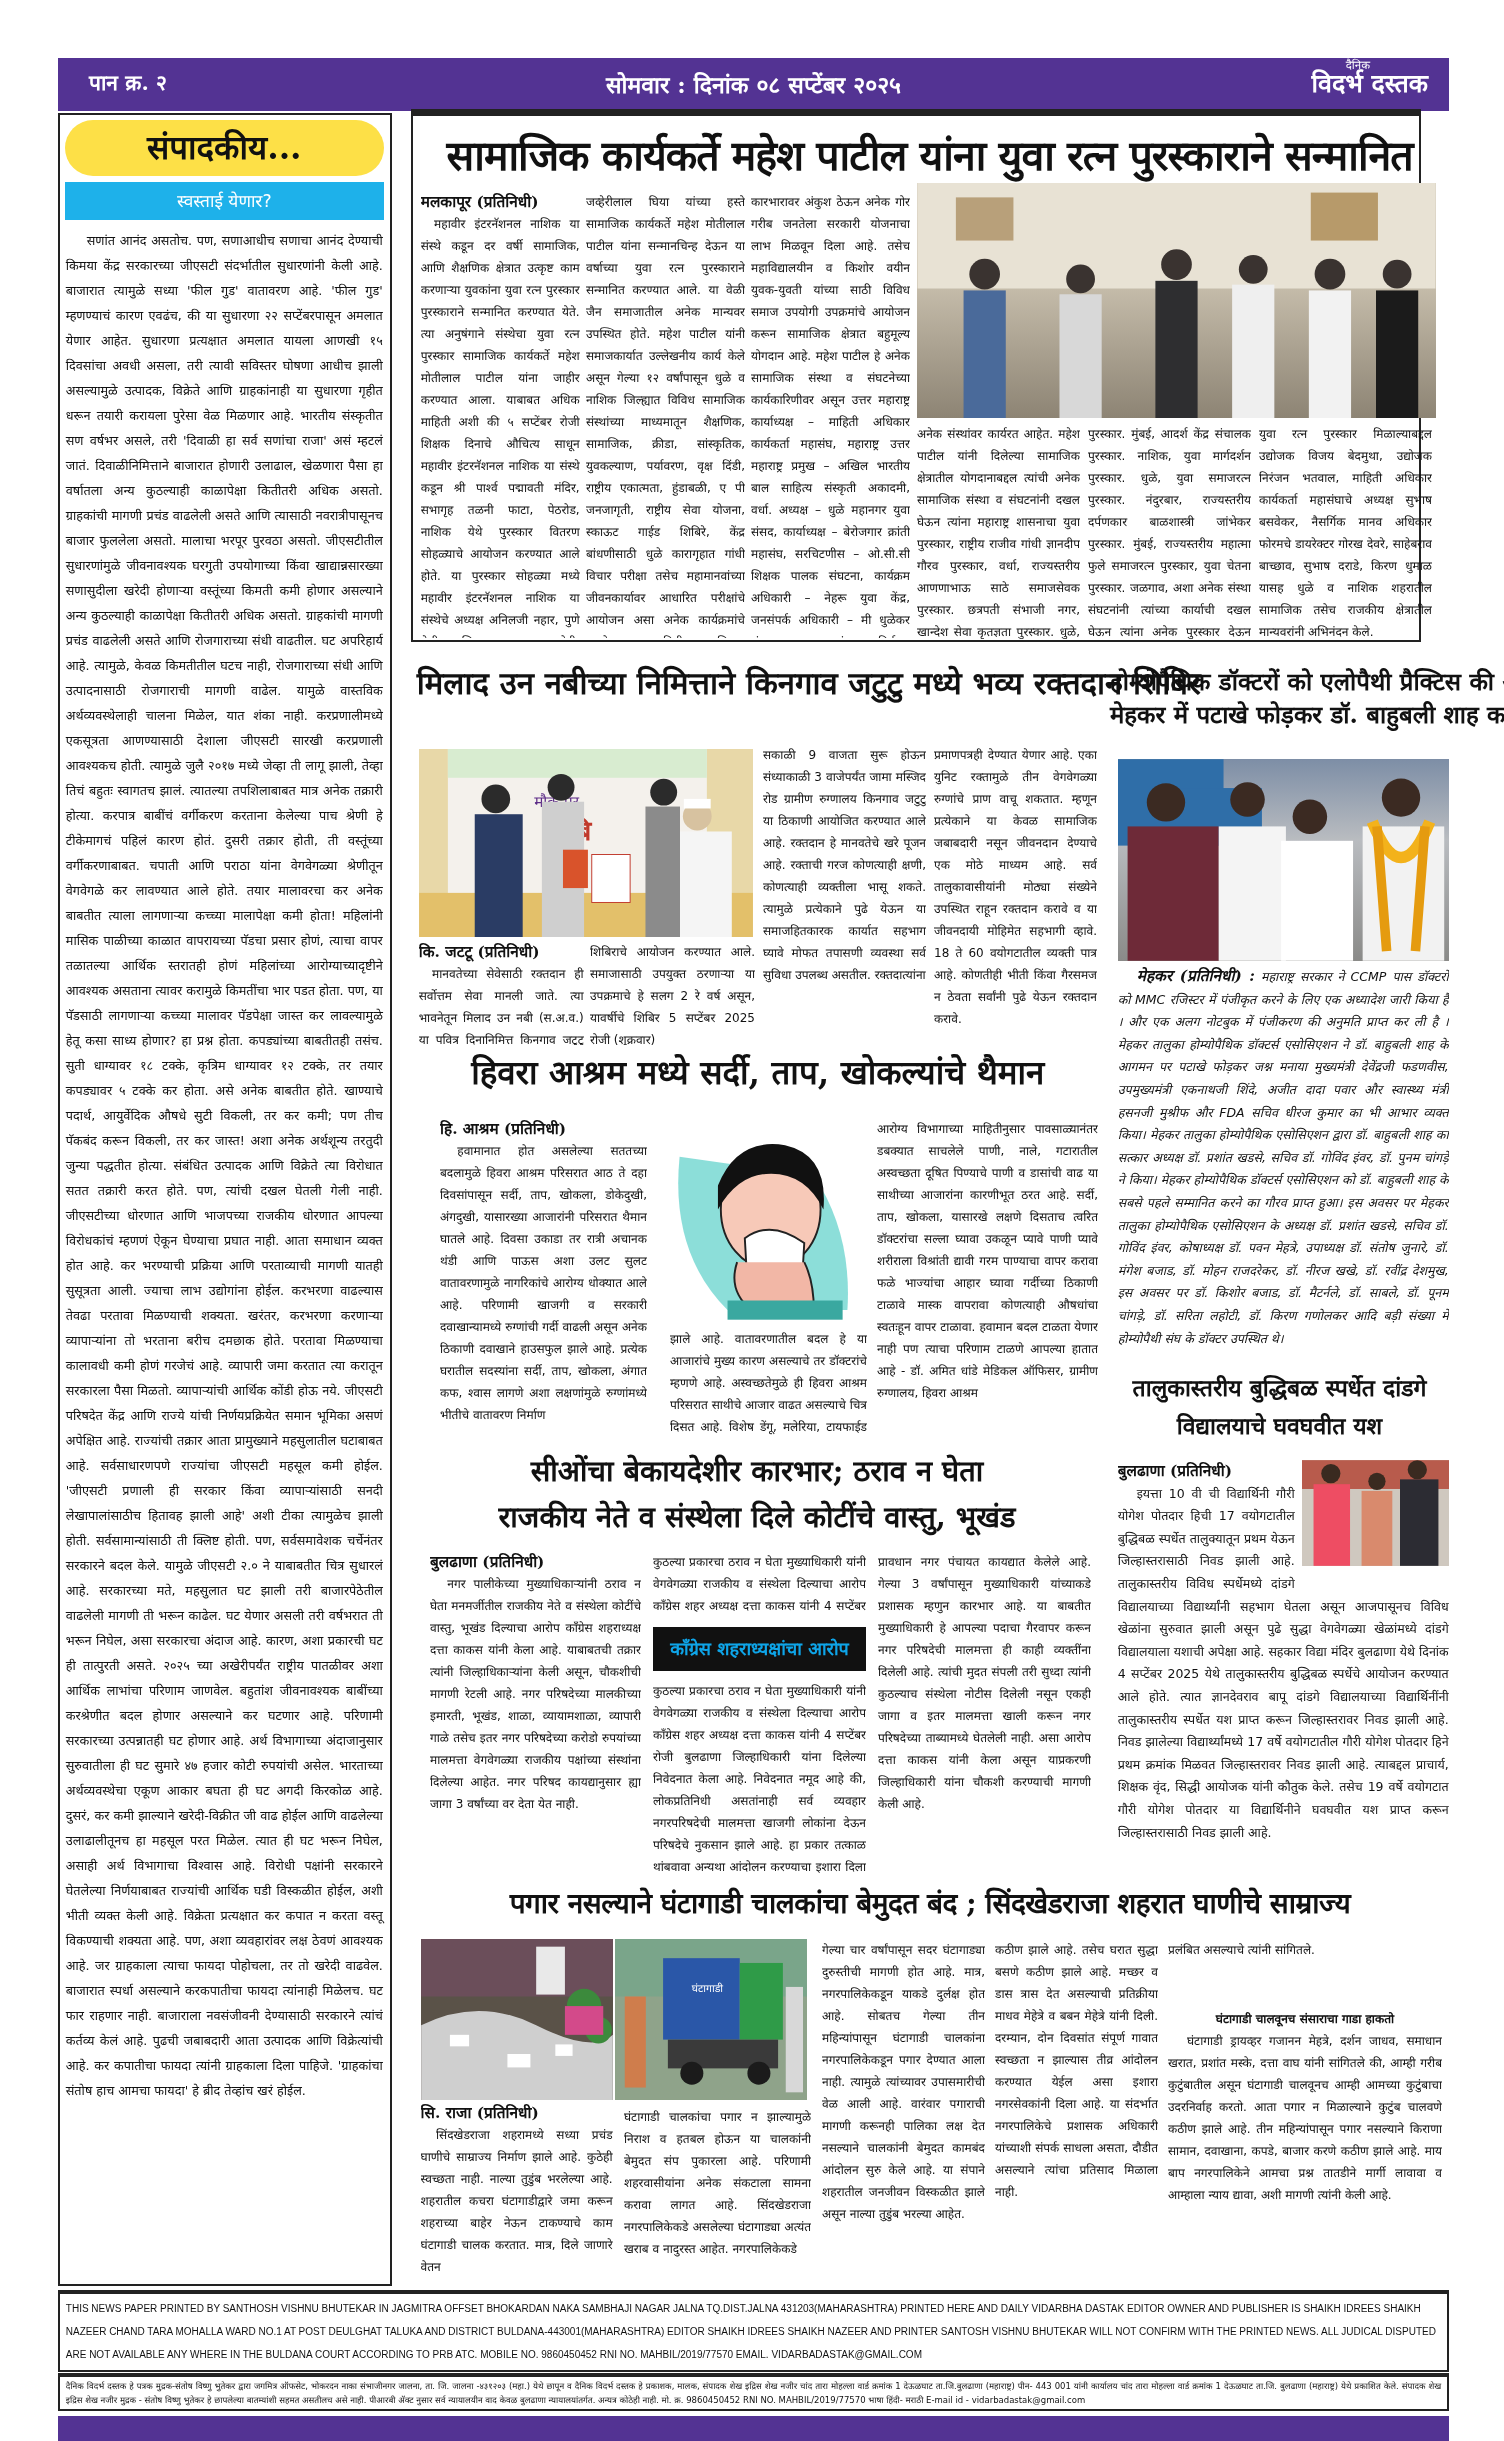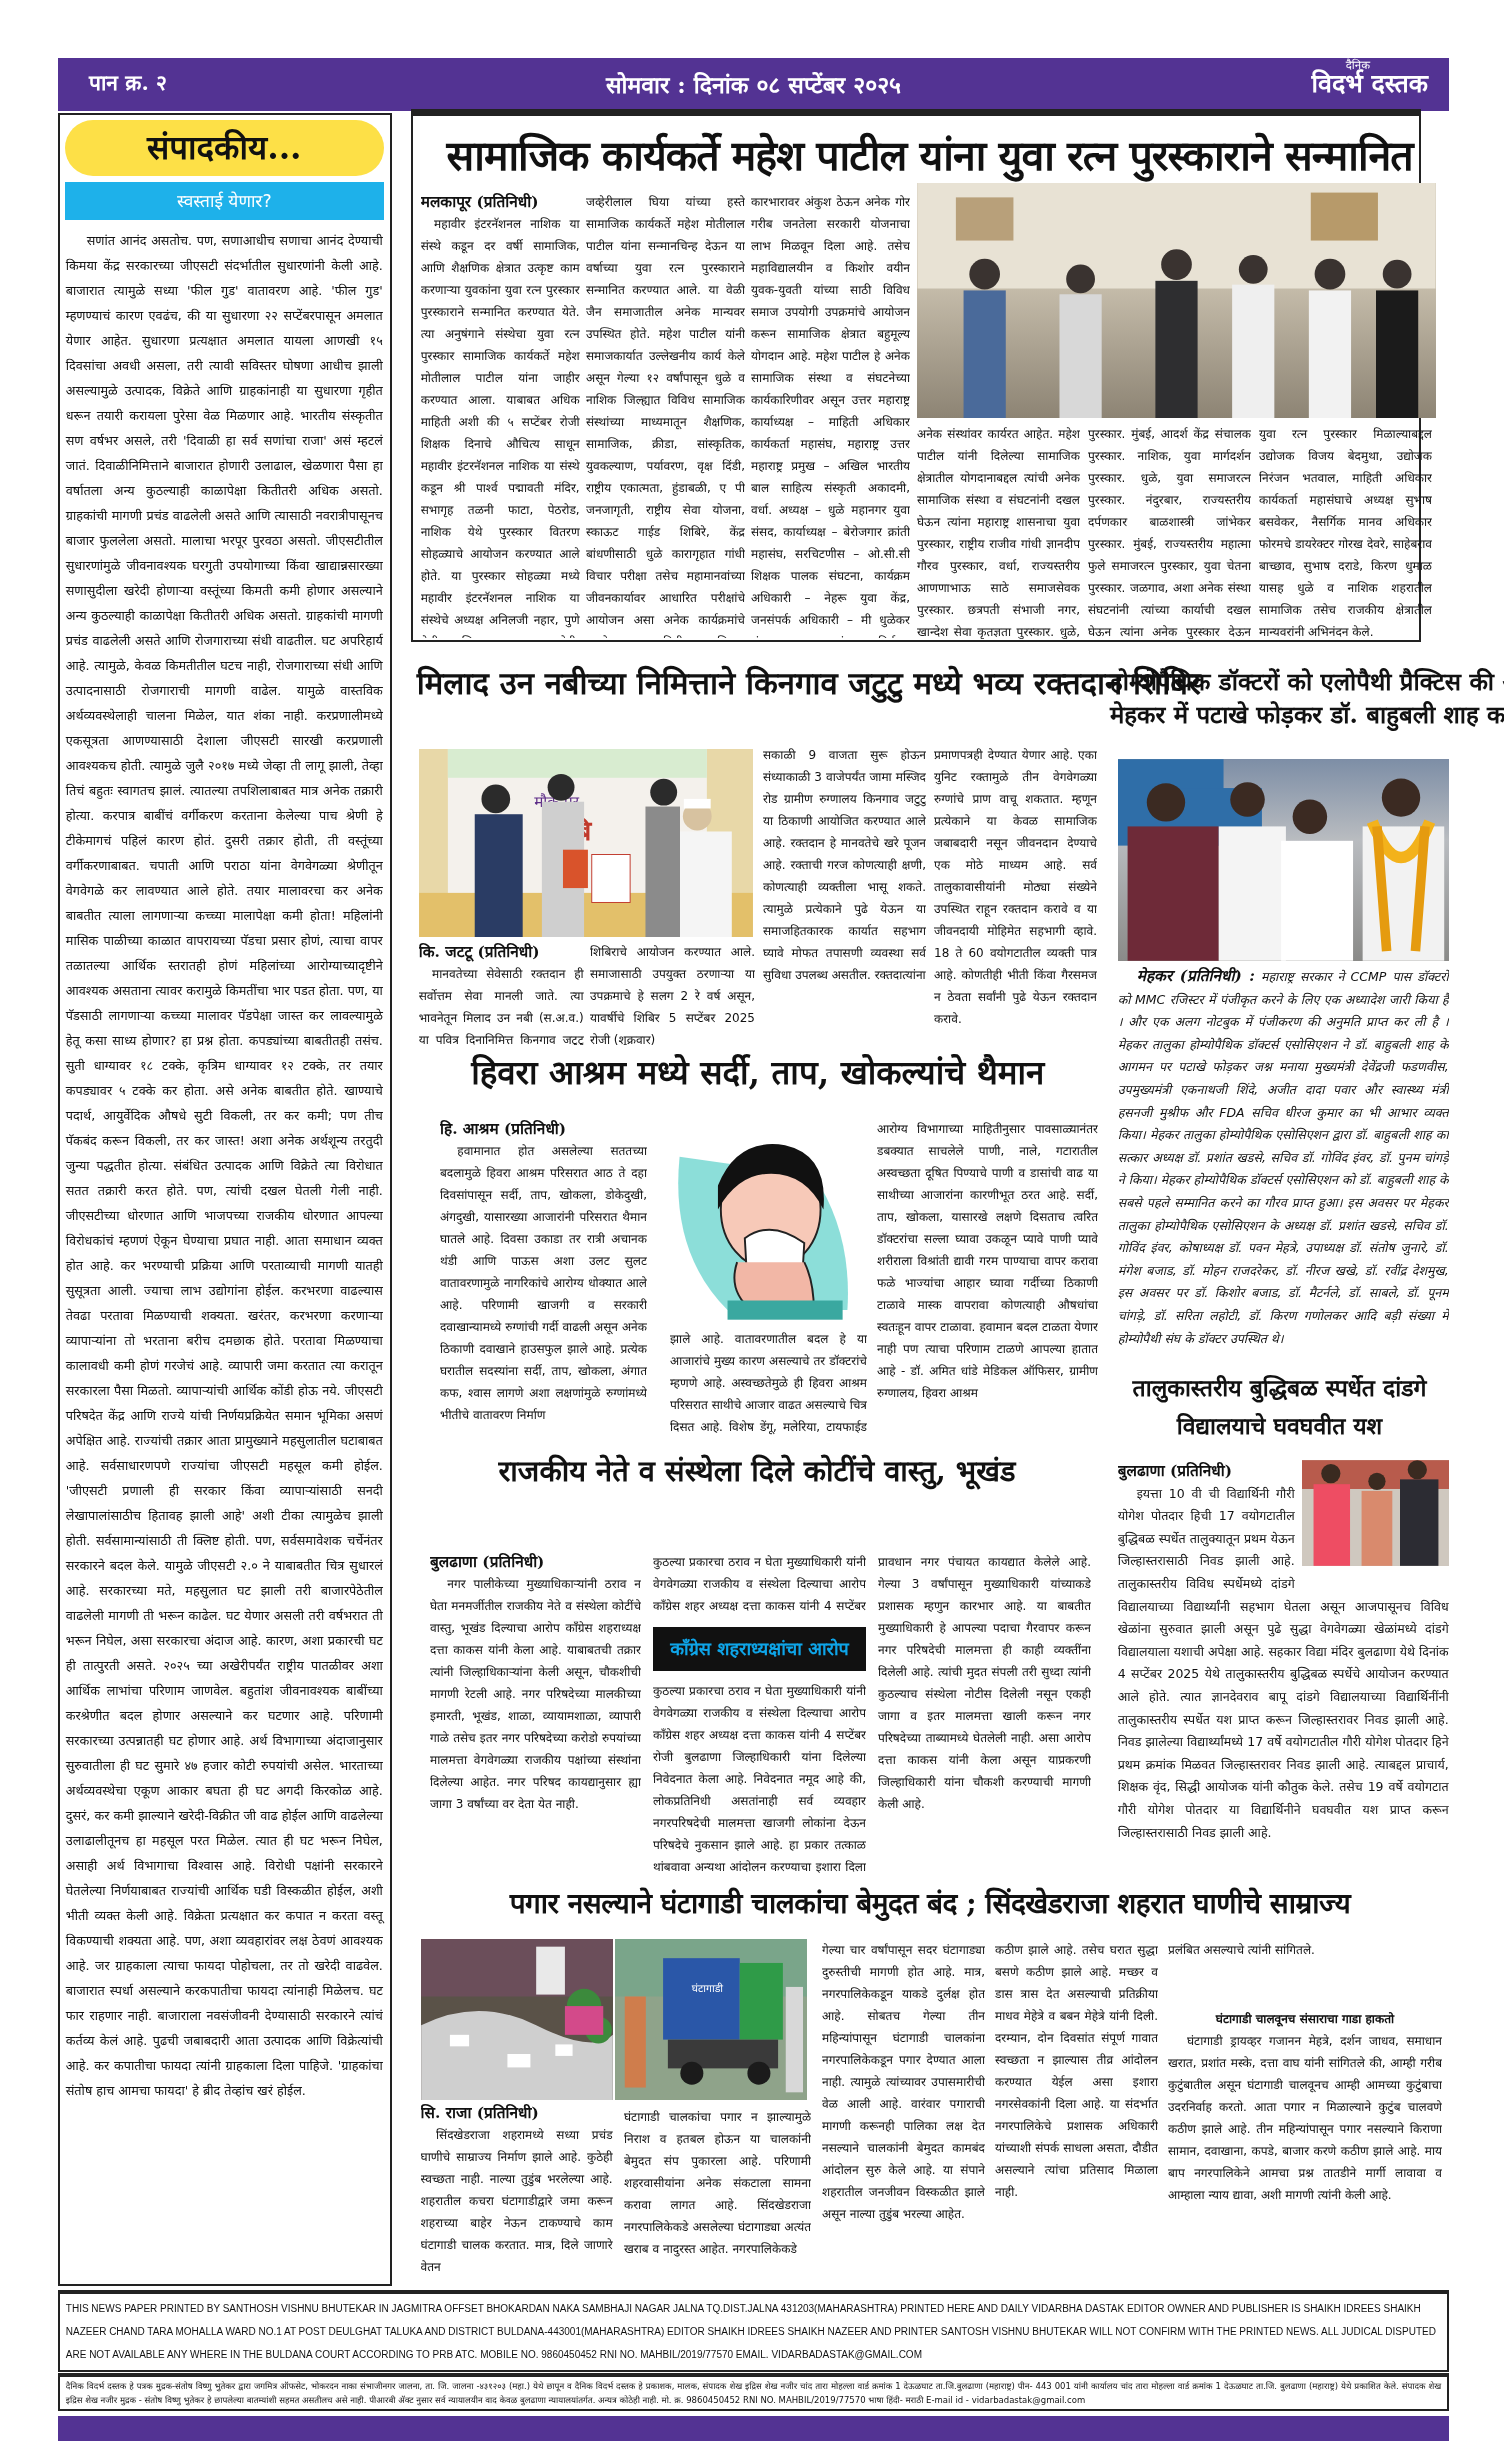--- a/index.html
+++ b/index.html
@@ -196,20 +196,21 @@
   </div>
   <div class="col" style="left:7.7px; top:91px; width:331px; height:418px; font-size:12.5px; line-height:22.6px;">
     <div class="dateline" style="width:178px;">बुलढाणा (प्रतिनिधी)</div>
     <div style="float:right; width:154px; height:110px;"></div>
     <div style="text-indent:19px;">इयत्ता 10 वी ची विद्यार्थिनी गौरी योगेश पोतदार हिची 17 वयोगटातील बुद्धिबळ स्पर्धेत तालुक्यातून प्रथम येऊन जिल्हास्तरासाठी निवड झाली आहे. तालुकास्तरीय विविध स्पर्धेमध्ये दांडगे विद्यालयाच्या विद्यार्थ्यांनी सहभाग घेतला असून आजपासूनच विविध खेळांना सुरुवात झाली असून पुढे सुद्धा वेगवेगळ्या खेळांमध्ये दांडगे विद्यालयाला यशाची अपेक्षा आहे. सहकार विद्या मंदिर बुलढाणा येथे दिनांक 4 सप्टेंबर 2025 येथे तालुकास्तरीय बुद्धिबळ स्पर्धेचे आयोजन करण्यात आले होते. त्यात ज्ञानदेवराव बापू दांडगे विद्यालयाच्या विद्यार्थिनींनी तालुकास्तरीय स्पर्धेत यश प्राप्त करून जिल्हास्तरावर निवड झाली आहे. निवड झालेल्या विद्यार्थ्यांमध्ये 17 वर्षे वयोगटातील गौरी योगेश पोतदार हिने प्रथम क्रमांक मिळवत जिल्हास्तरावर निवड झाली आहे. त्याबद्दल प्राचार्य, शिक्षक वृंद, सिद्धी आयोजक यांनी कौतुक केले. तसेच 19 वर्षे वयोगटात गौरी योगेश पोतदार या विद्यार्थिनीने घवघवीत यश प्राप्त करून जिल्हास्तरासाठी निवड झाली आहे.</div>
   </div>
 </div>
 
 <div class="abs" style="left:411px; top:1443px; width:692px; height:437px;">
   <div class="headline" style="position:absolute; left:0; top:4.8px; width:692px; text-align:center; font-size:29px; line-height:46px;">
+    <div>सीओंचा बेकायदेशीर कारभार; ठराव न घेता</div>
     <div>राजकीय नेते व संस्थेला दिले कोटींचे वास्तु, भूखंड</div>
   </div>
   <div class="col" style="left:19px; top:108px; width:211px; height:327px;">
     <div class="dateline">बुलढाणा (प्रतिनिधी)</div>
     <div style="text-indent:17.3px;">नगर पालीकेच्या मुख्याधिकाऱ्यांनी ठराव न घेता मनमर्जीतील राजकीय नेते व संस्थेला कोटींचे वास्तु, भूखंड दिल्याचा आरोप कॉंग्रेस शहराध्यक्ष दत्ता काकस यांनी केला आहे. याबाबतची तक्रार त्यांनी जिल्हाधिकाऱ्यांना केली असून, चौकशीची मागणी रेटली आहे. नगर परिषदेच्या मालकीच्या इमारती, भूखंड, शाळा, व्यायामशाळा, व्यापारी गाळे तसेच इतर नगर परिषदेच्या करोडो रुपयांच्या मालमत्ता वेगवेगळ्या राजकीय पक्षांच्या संस्थांना दिलेल्या आहेत. नगर परिषद कायद्यानुसार ह्या जागा 3 वर्षांच्या वर देता येत नाही.</div>
   </div>
   <div class="col" style="left:242px; top:108px; width:213px; height:327px;">
     <div style="height:66px; overflow:hidden;">कुठल्या प्रकारचा ठराव न घेता मुख्याधिकारी यांनी वेगवेगळ्या राजकीय व संस्थेला दिल्याचा आरोप कॉंग्रेस शहर अध्यक्ष दत्ता काकस यांनी 4 सप्टेंबर रोजी बुलढाणा जिल्हाधिकारी यांना दिलेल्या निवेदनात केला आहे. निवेदनात नमूद आहे की, लोकप्रतिनिधी असतांनाही सर्व व्यवहार नगरपरिषदेची मालमत्ता खाजगी लोकांना देऊन परिषदेचे नुकसान झाले आहे. हा प्रकार तत्काळ थांबवावा अन्यथा आंदोलन करण्याचा इशारा दिला आहे.</div>
     <div class="white-on-black" style="margin:9.6px 0 9.6px 0; height:44px; line-height:44px; font-size:18px;">कॉंग्रेस शहराध्यक्षांचा आरोप</div>
     <div>कुठल्या प्रकारचा ठराव न घेता मुख्याधिकारी यांनी वेगवेगळ्या राजकीय व संस्थेला दिल्याचा आरोप कॉंग्रेस शहर अध्यक्ष दत्ता काकस यांनी 4 सप्टेंबर रोजी बुलढाणा जिल्हाधिकारी यांना दिलेल्या निवेदनात केला आहे. निवेदनात नमूद आहे की, लोकप्रतिनिधी असतांनाही सर्व व्यवहार नगरपरिषदेची मालमत्ता खाजगी लोकांना देऊन परिषदेचे नुकसान झाले आहे. हा प्रकार तत्काळ थांबवावा अन्यथा आंदोलन करण्याचा इशारा दिला आहे.</div>

